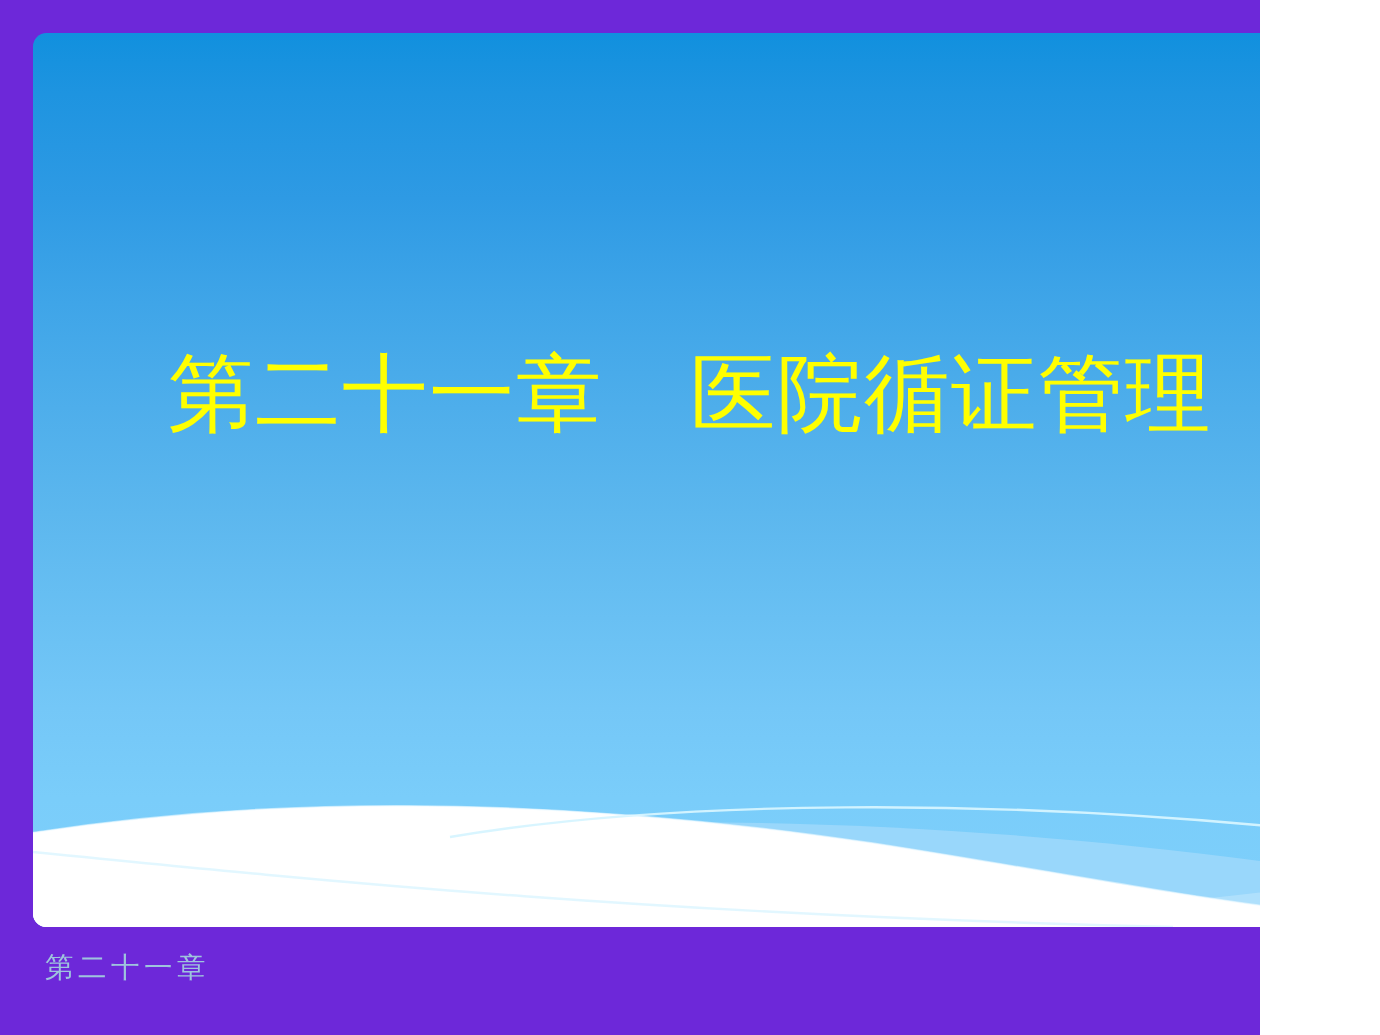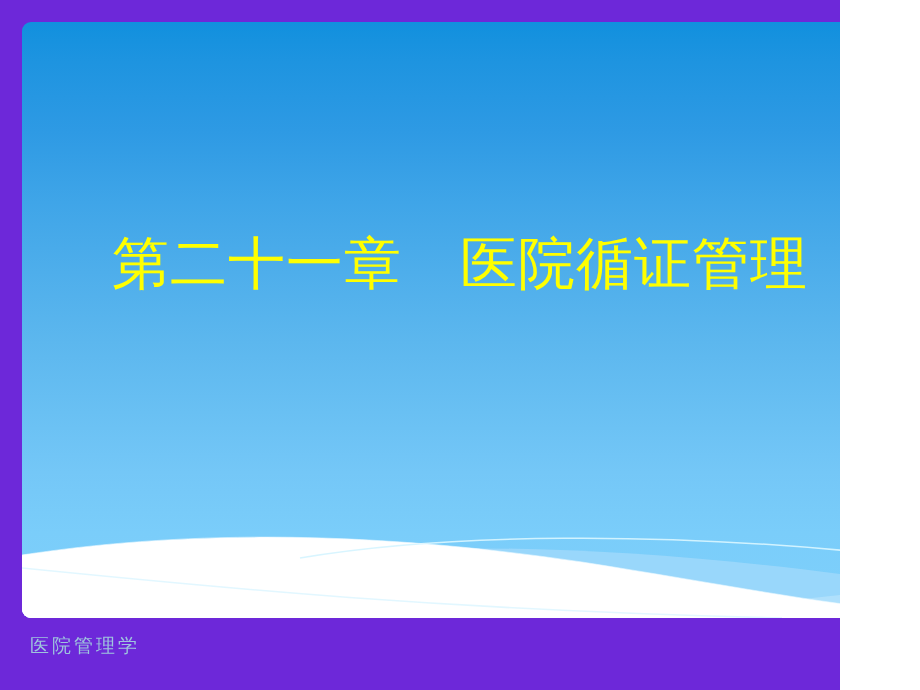--- a/index.html
+++ b/index.html
@@ -106,15 +106,15 @@
 
       <path d="M 0,546 C 200,566 420,588 760,596" fill="none" stroke="#DFF6FF" stroke-width="1.6" opacity="0.9"></path>
 
       <path d="M 0,533 C 150,510 330,506 560,540 C 700,562 800,582 876,588" fill="none" stroke="#EAF8FF" stroke-width="1" opacity="0.6"></path>
     </svg>
 
   </div>
 
   <div id="title">第二十一章　医院循证管理</div>
 
-  <div id="footer">医院管理学</div>
+  <div id="footer">第二十一章</div>
 
 </div>
 
 </body></html>

